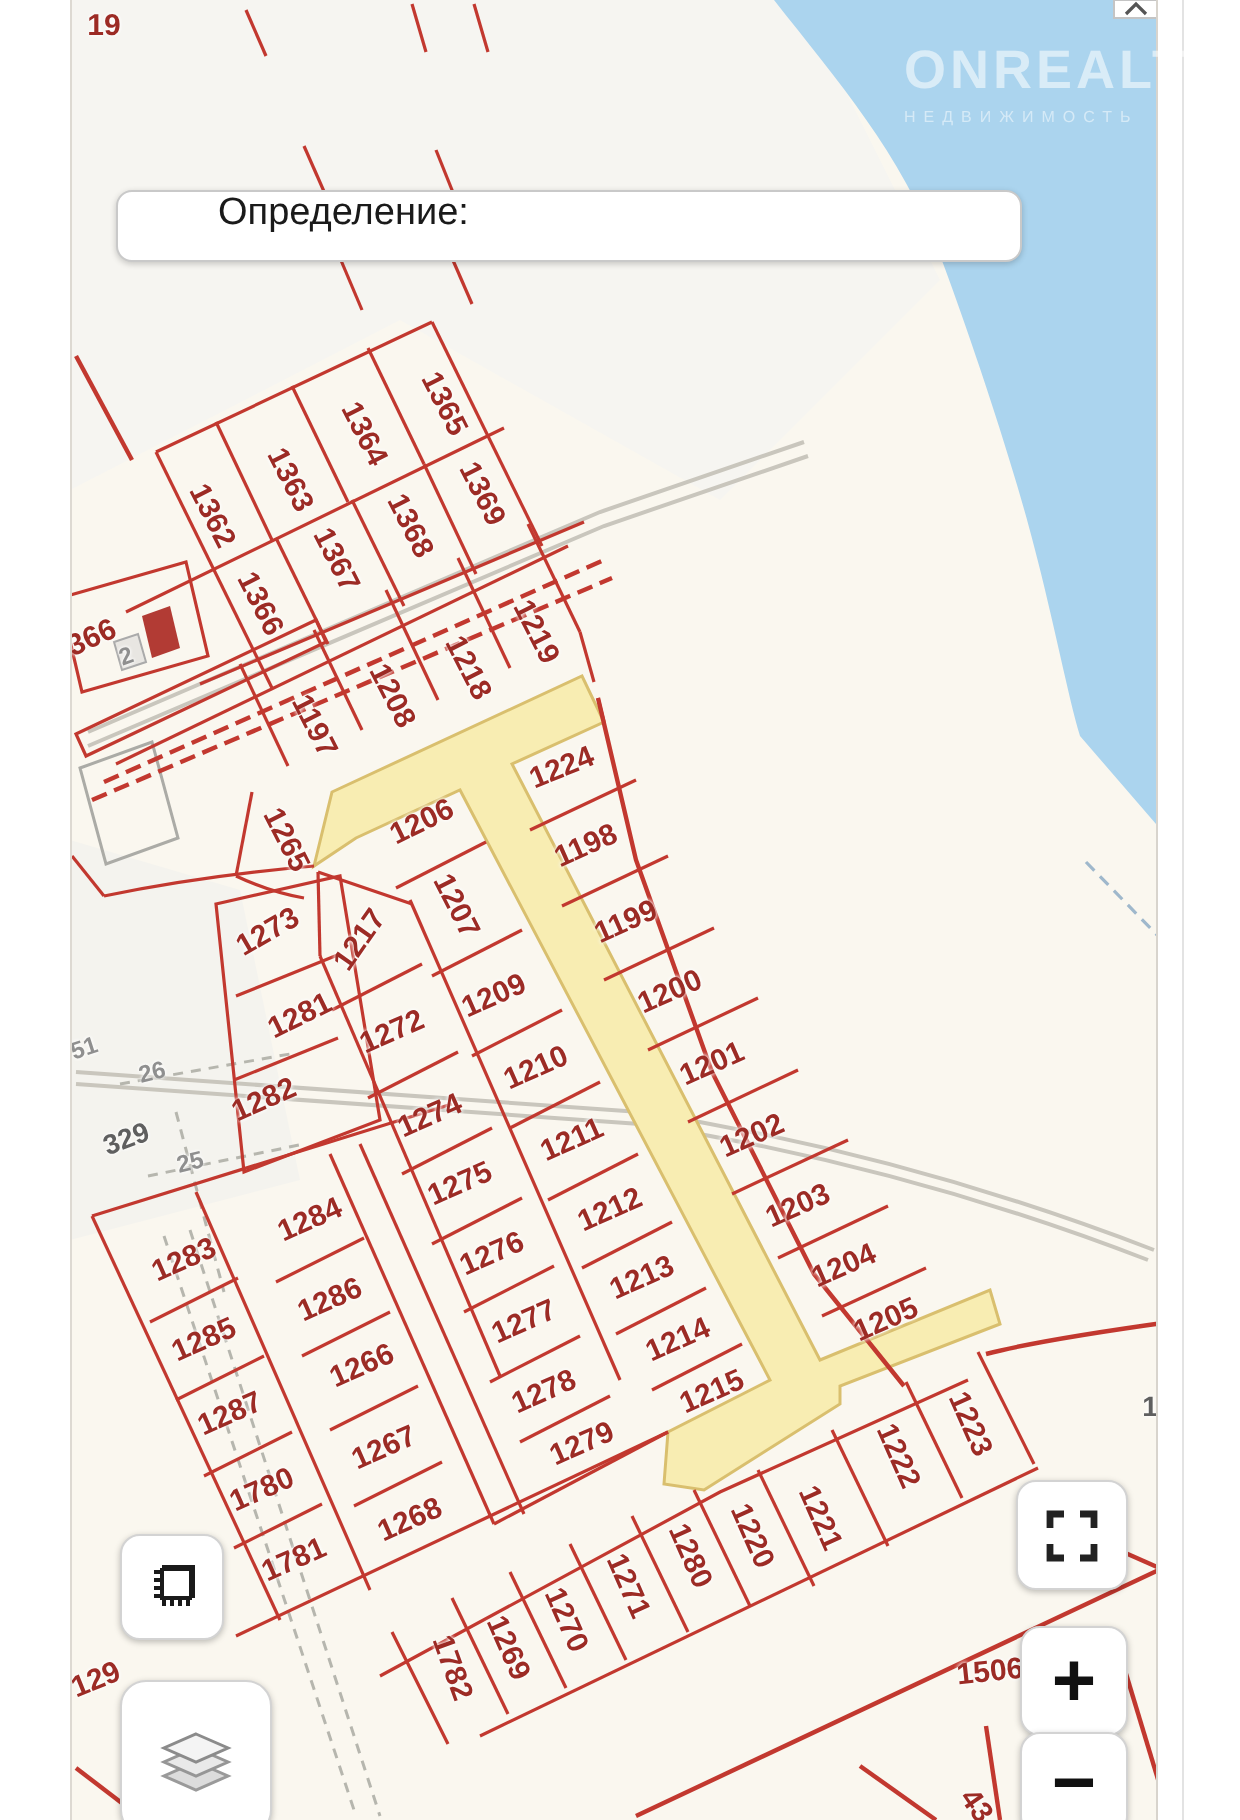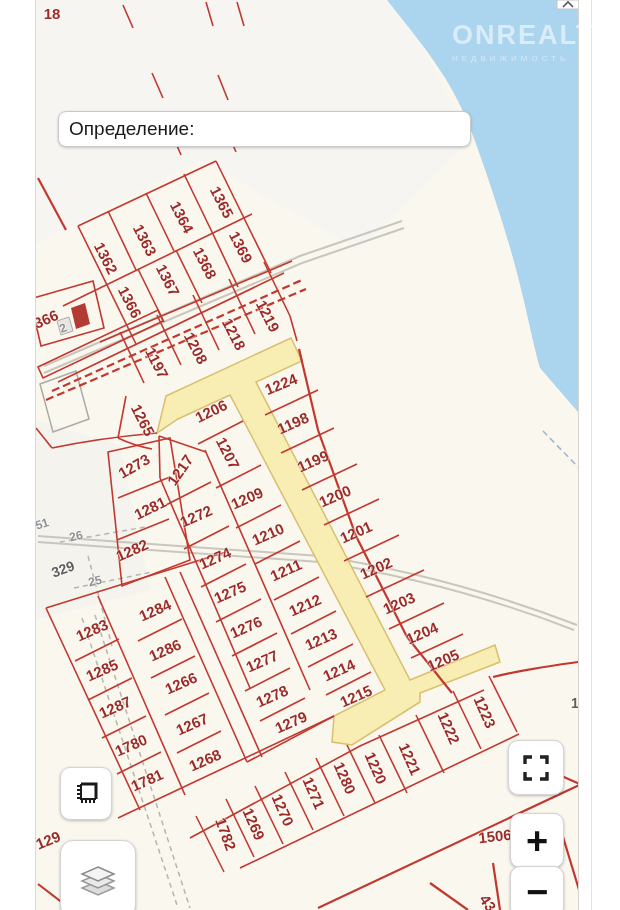--- a/index.html
+++ b/index.html
@@ -20,21 +20,21 @@
   #margin-right .inner-line{position:absolute;left:12px;top:0;width:1px;height:910px;background:#e3e3e3;}
   
   .panel{position:absolute;background:#fff;border:1px solid #c9c9c9;border-radius:9px;
          box-shadow:0 1px 3px rgba(0,0,0,.2);}
   #search-panel{left:38px;top:24px;width:444px;height:50px;}
   #search-input{position:absolute;left:26px;top:6px;width:288px;height:34px;border:1.5px solid #8f8f8f;
                 border-radius:3px;font-family:"Liberation Sans",sans-serif;font-size:21px;padding:0 10px;color:#1a1a1a;}
   #search-button{position:absolute;left:331px;top:5px;width:110px;height:40px;background:var(--accent-blue);
                  border:1px solid #2b689b;border-radius:4px;color:#fff;font-size:20px;
                  font-family:"Liberation Sans",sans-serif;display:flex;align-items:center;justify-content:center;cursor:pointer;}
-  #filter-panel{left:58px;top:111px;width:411px;height:34px;border-radius:8px;display:flex;align-items:center;}
+  #filter-panel{left:58px;top:95px;width:411px;height:34px;border-radius:8px;display:flex;align-items:flex-start;padding-left:40px;}
   #filter-label{font-size:19px;color:#1a1a1a;margin-left:10px;}
   #filter-select{position:absolute;left:146px;top:1px;width:262px;height:30px;border:1.5px solid #9a9a9a;
                  border-radius:7px;background:#fff;display:flex;align-items:center;cursor:pointer;}
   #filter-select .sel-text{font-size:19px;color:#1a1a1a;margin-left:10px;flex:1;}
   #filter-select .chev{margin-right:10px;}
   
   #watermark{position:absolute;left:452px;top:20px;width:170px;pointer-events:none;}
   #watermark .wm-big{font-size:27px;font-weight:bold;letter-spacing:2px;color:rgba(255,255,255,.55);}
   #watermark .wm-small{font-size:8px;letter-spacing:4px;color:rgba(255,255,255,.5);margin-top:3px;}
   
@@ -259,21 +259,21 @@
       <div class="plbl red" style="left: 147px; top: 780px; transform: translate(-50%, -50%) rotate(-24deg);">1781</div>
       <div class="plbl red" style="left: 226px; top: 834px; transform: translate(-50%, -50%) rotate(70deg);">1782</div>
       <div class="plbl red" style="left: 254px; top: 824px; transform: translate(-50%, -50%) rotate(66deg);">1269</div>
       <div class="plbl red" style="left: 283px; top: 810px; transform: translate(-50%, -50%) rotate(66deg);">1270</div>
       <div class="plbl red" style="left: 314px; top: 793px; transform: translate(-50%, -50%) rotate(66deg);">1271</div>
       <div class="plbl red" style="left: 345px; top: 778px; transform: translate(-50%, -50%) rotate(66deg);">1280</div>
       <div class="plbl red" style="left: 376px; top: 768px; transform: translate(-50%, -50%) rotate(66deg);">1220</div>
       <div class="plbl red" style="left: 410px; top: 759px; transform: translate(-50%, -50%) rotate(66deg);">1221</div>
       <div class="plbl red" style="left: 449px; top: 728px; transform: translate(-50%, -50%) rotate(66deg);">1222</div>
       <div class="plbl red" style="left: 485px; top: 712px; transform: translate(-50%, -50%) rotate(66deg);">1223</div>
-      <div class="plbl red" style="left: 52px; top: 13px; transform: translate(-50%, -50%) rotate(0deg);">18</div>
+      <div class="plbl red" style="left: 52px; top: 13px; transform: translate(-50%, -50%) rotate(0deg);">19</div>
       <div class="plbl red" style="left: 46px; top: 319px; transform: translate(-50%, -50%) rotate(-24deg);">366</div>
       <div class="plbl grey" style="left: 63px; top: 328px; transform: translate(-50%, -50%) rotate(-20deg);">2</div>
       <div class="plbl grey" style="left: 42px; top: 524px; transform: translate(-50%, -50%) rotate(-18deg);">51</div>
       <div class="plbl grey" style="left: 76px; top: 536px; transform: translate(-50%, -50%) rotate(-14deg);">26</div>
       <div class="plbl dark" style="left: 63px; top: 569px; transform: translate(-50%, -50%) rotate(-20deg);">329</div>
       <div class="plbl grey" style="left: 95px; top: 581px; transform: translate(-50%, -50%) rotate(-14deg);">25</div>
       <div class="plbl red" style="left: 48px; top: 840px; transform: translate(-50%, -50%) rotate(-22deg);">129</div>
       <div class="plbl red" style="left: 495px; top: 836px; transform: translate(-50%, -50%) rotate(-6deg);">1506</div>
       <div class="plbl dark" style="left: 575px; top: 703px; transform: translate(-50%, -50%) rotate(0deg);">1</div>
       <div class="plbl red" style="left: 488px; top: 903px; transform: translate(-50%, -50%) rotate(55deg);">43</div>

